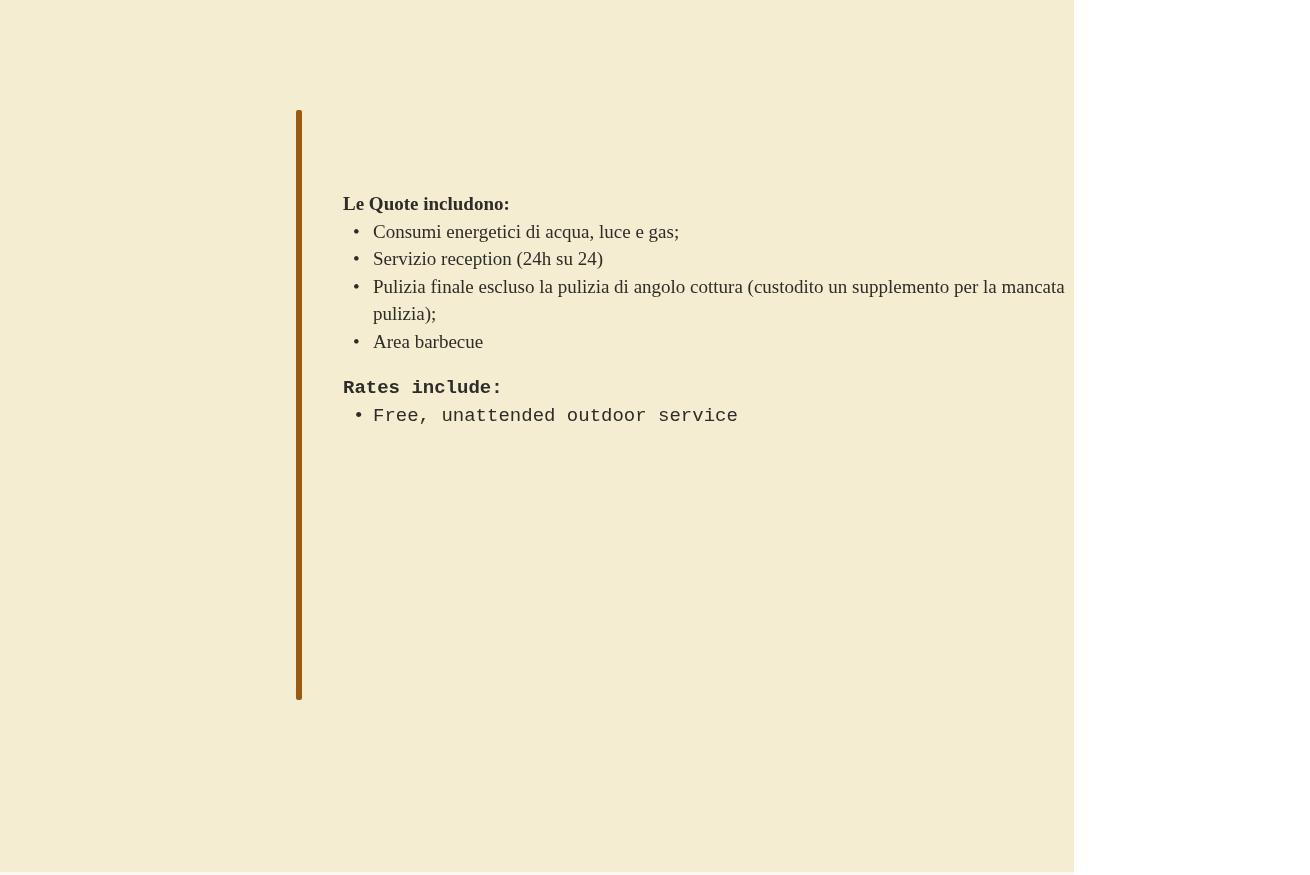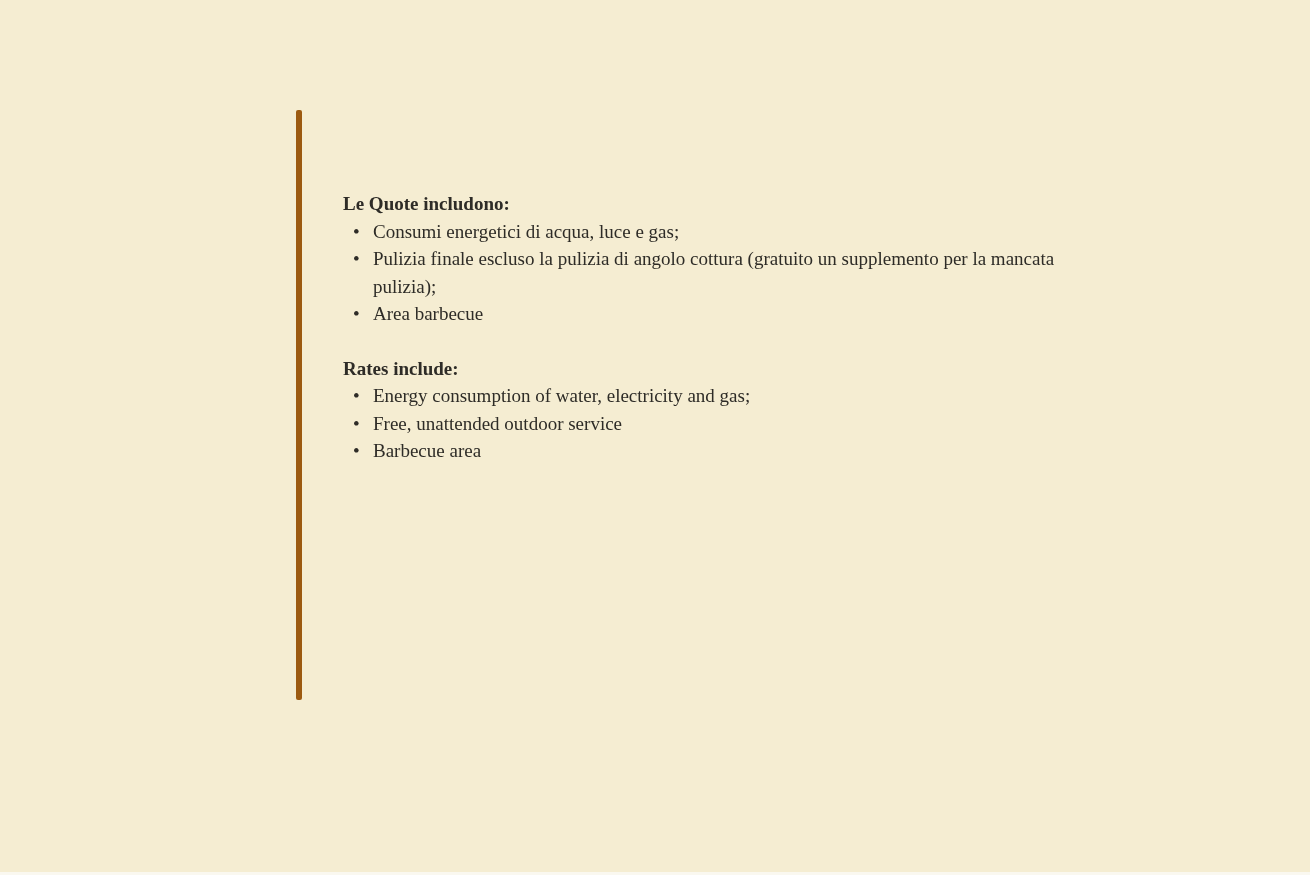--- a/index.html
+++ b/index.html
@@ -1,21 +1,21 @@
 <!DOCTYPE html>
 <html style="--bg: #F5EDD2; --accent: #9C5A10; --fg: #2E2C27;"><head>
 <meta charset="utf-8">
 <style>
   html, body {
     margin: 0;
     padding: 0;
   }
   .page {
     position: relative;
-    width: 1310px;
+    width: 1074px;
     height: 875px;
     background: var(--bg, #F5EDD2);
     overflow: hidden;
     font-family: "Liberation Serif", "DejaVu Serif", serif;
     color: var(--fg, #2E2C27);
   }
   .accent-bar {
     position: absolute;
     left: 296px;
     top: 110px;
@@ -32,21 +32,22 @@
     font-size: 19px;
     line-height: 27.5px;
   }
   .section-heading {
     font-weight: bold;
     margin: 0;
     font-size: 19px;
     line-height: 27.5px;
   }
   .section + .section {
-    margin-top: 27px;
+    margin-top: 20px;
+    font-family: Liberation Mono, monospace;
   }
   ul.bullet-list {
     margin: 0;
     padding: 0;
     list-style: none;
   }
   ul.bullet-list li {
     position: relative;
     padding-left: 30px;
     margin: 0;
@@ -74,31 +75,30 @@
 <div class="page">
 
   <div class="accent-bar"></div>
 
   <div class="content">
 
     <div class="section">
       <p class="section-heading">Le Quote includono:</p>
       <ul class="bullet-list">
         <li>Consumi energetici di acqua, luce e gas;</li>
-        <li>Pulizia finale escluso la pulizia di angolo cottura (gratuito un supplemento per la mancata pulizia);</li>
+        <li>Servizio reception (24h su 24)</li>
+        <li>Pulizia finale escluso la pulizia di angolo cottura (custodito un supplemento per la mancata pulizia);</li>
         <li>Area barbecue</li>
       </ul>
     </div>
 
     <div class="section">
       <p class="section-heading">Rates include:</p>
       <ul class="bullet-list">
-        <li>Energy consumption of water, electricity and gas;</li>
         <li>Free, unattended outdoor service</li>
-        <li>Barbecue area</li>
       </ul>
     </div>
 
   </div>
 
   <div class="bottom-strip"></div>
 
 </div>
 
 </body></html>

